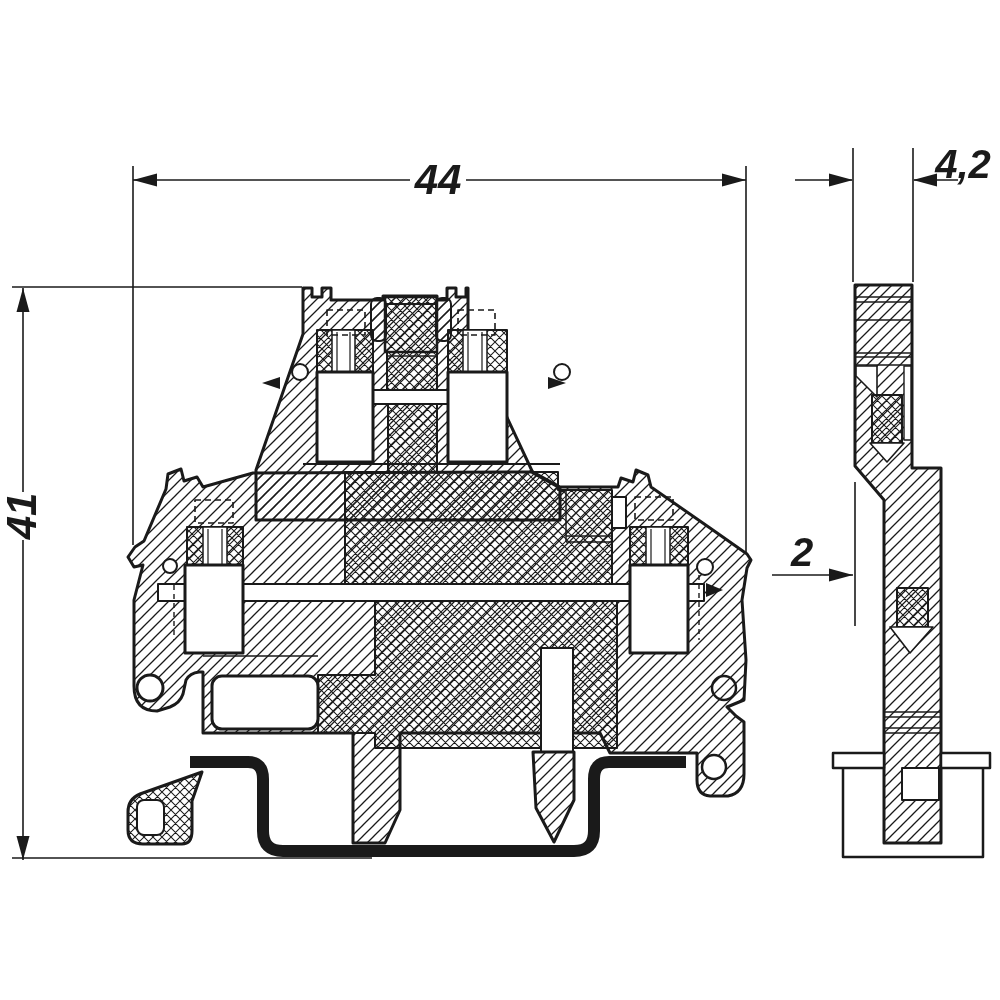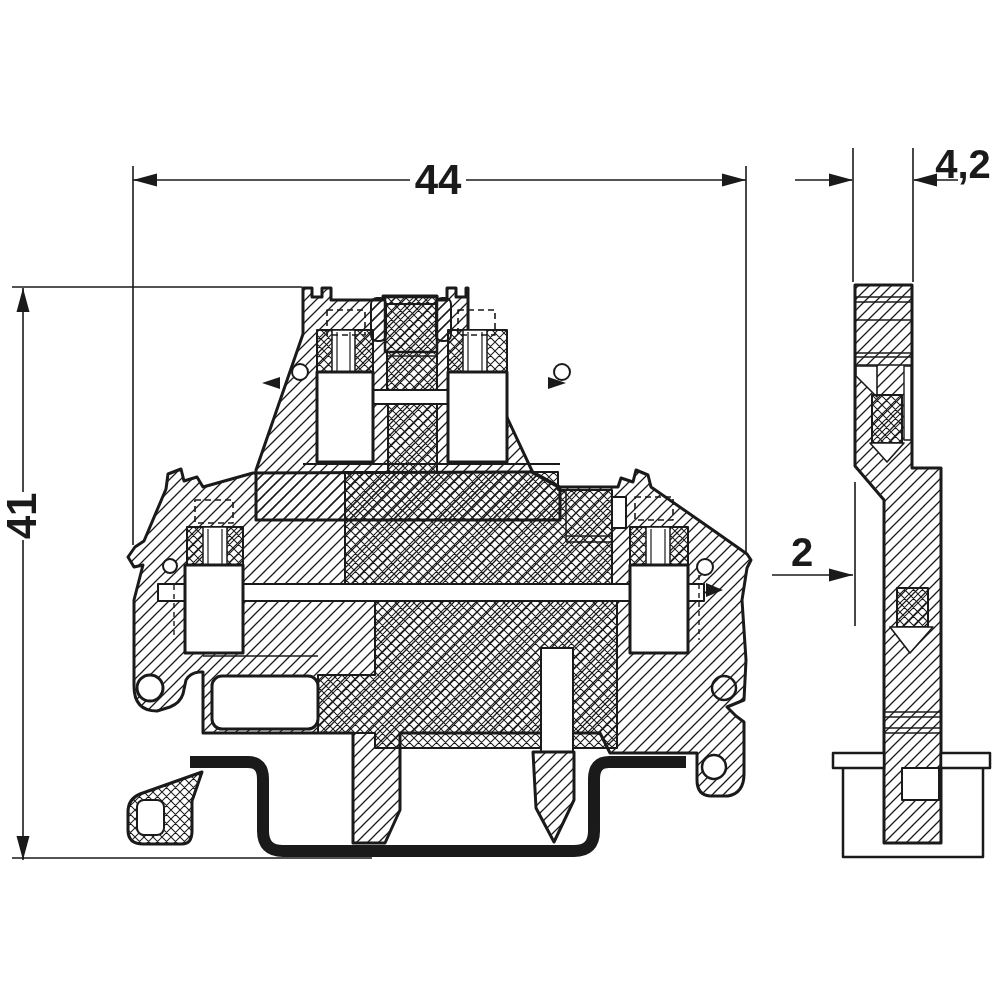--- a/index.html
+++ b/index.html
@@ -1,17 +1,17 @@
 <!DOCTYPE html>
 <html><head>
 <meta charset="utf-8">
 <style>
   html,body{margin:0;padding:0;background:#ffffff;}
   .stage{width:1000px;height:1000px;position:relative;background:#fff;overflow:hidden;
-         font-family:"Liberation Sans",sans-serif;}
+         font-family:"Liberation Sans",sans-serif;font-style:italic;}
   svg{display:block;}
   text.dim{font-family:"Liberation Sans",sans-serif;font-weight:bold;fill:#1a1a1a;}
 </style>
 </head>
 <body>
 
 <div class="stage">
 <svg width="1000" height="1000" viewBox="0 0 1000 1000">
   <defs>
     <pattern id="hatch" width="11" height="11" patternUnits="userSpaceOnUse">

